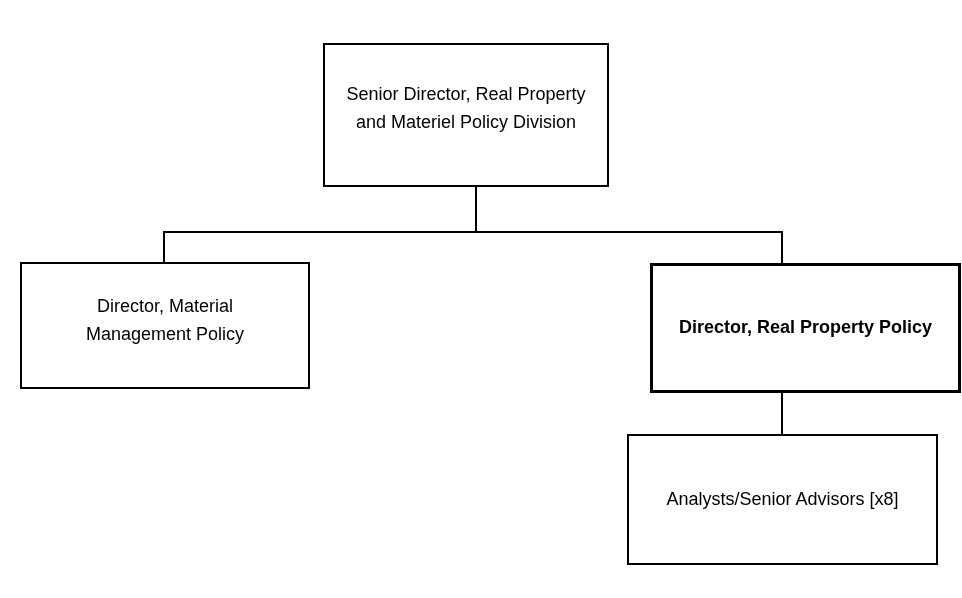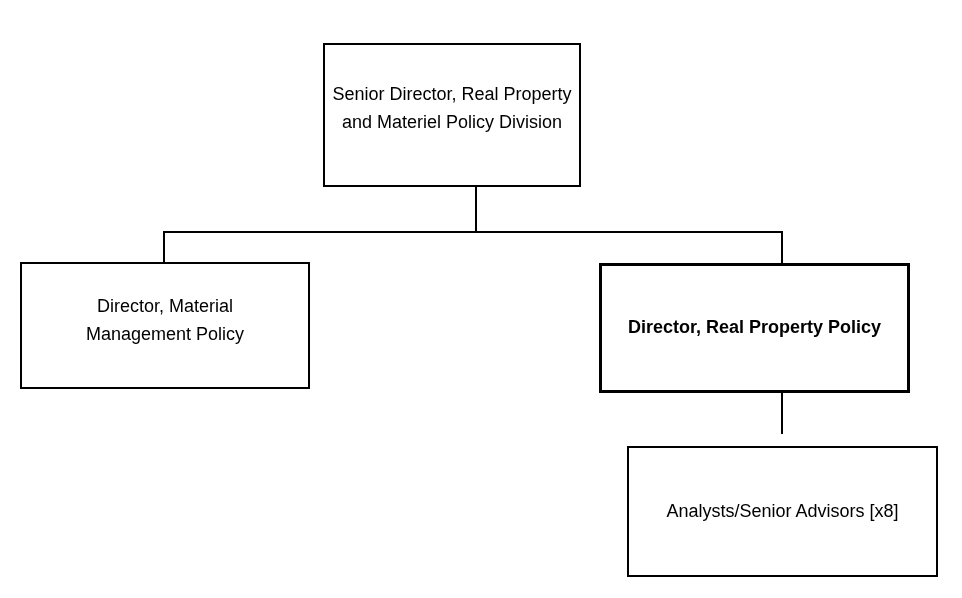--- a/index.html
+++ b/index.html
@@ -28,40 +28,39 @@
     font-size: 18px;
     line-height: 28px;
     white-space: pre-line;
   }
   .node-label {
     display: block;
     white-space: pre-line;
   }
   .node-top {
     left: 323px; top: 43px;
-    width: 258px; height: 144px;
+    width: 286px; height: 144px;
     padding-bottom: 14px;
   }
   .node-left {
     left: 20px; top: 262px;
     width: 290px; height: 127px;
     padding-bottom: 11px;
   }
   .node-right {
-    left: 599px; top: 263px;
+    left: 650px; top: 263px;
     width: 311px; height: 130px;
     border-width: 3px;
     font-weight: bold;
     padding-bottom: 2px;
   }
   .node-bottom {
     left: 627px; top: 434px;
     width: 311px; height: 131px;
     padding-bottom: 1px;
-    margin-top: 12px;
   }
   .connector {
     position: absolute;
     background: #000000;
   }
   .conn-v-top    { left: 475px; top: 187px; width: 2px;   height: 45px; }
   .conn-h-main   { left: 163px; top: 231px; width: 620px; height: 2px;  }
   .conn-v-left   { left: 163px; top: 231px; width: 2px;   height: 31px; }
   .conn-v-right  { left: 781px; top: 231px; width: 2px;   height: 32px; }
   .conn-v-right2 { left: 781px; top: 393px; width: 2px;   height: 41px; }

